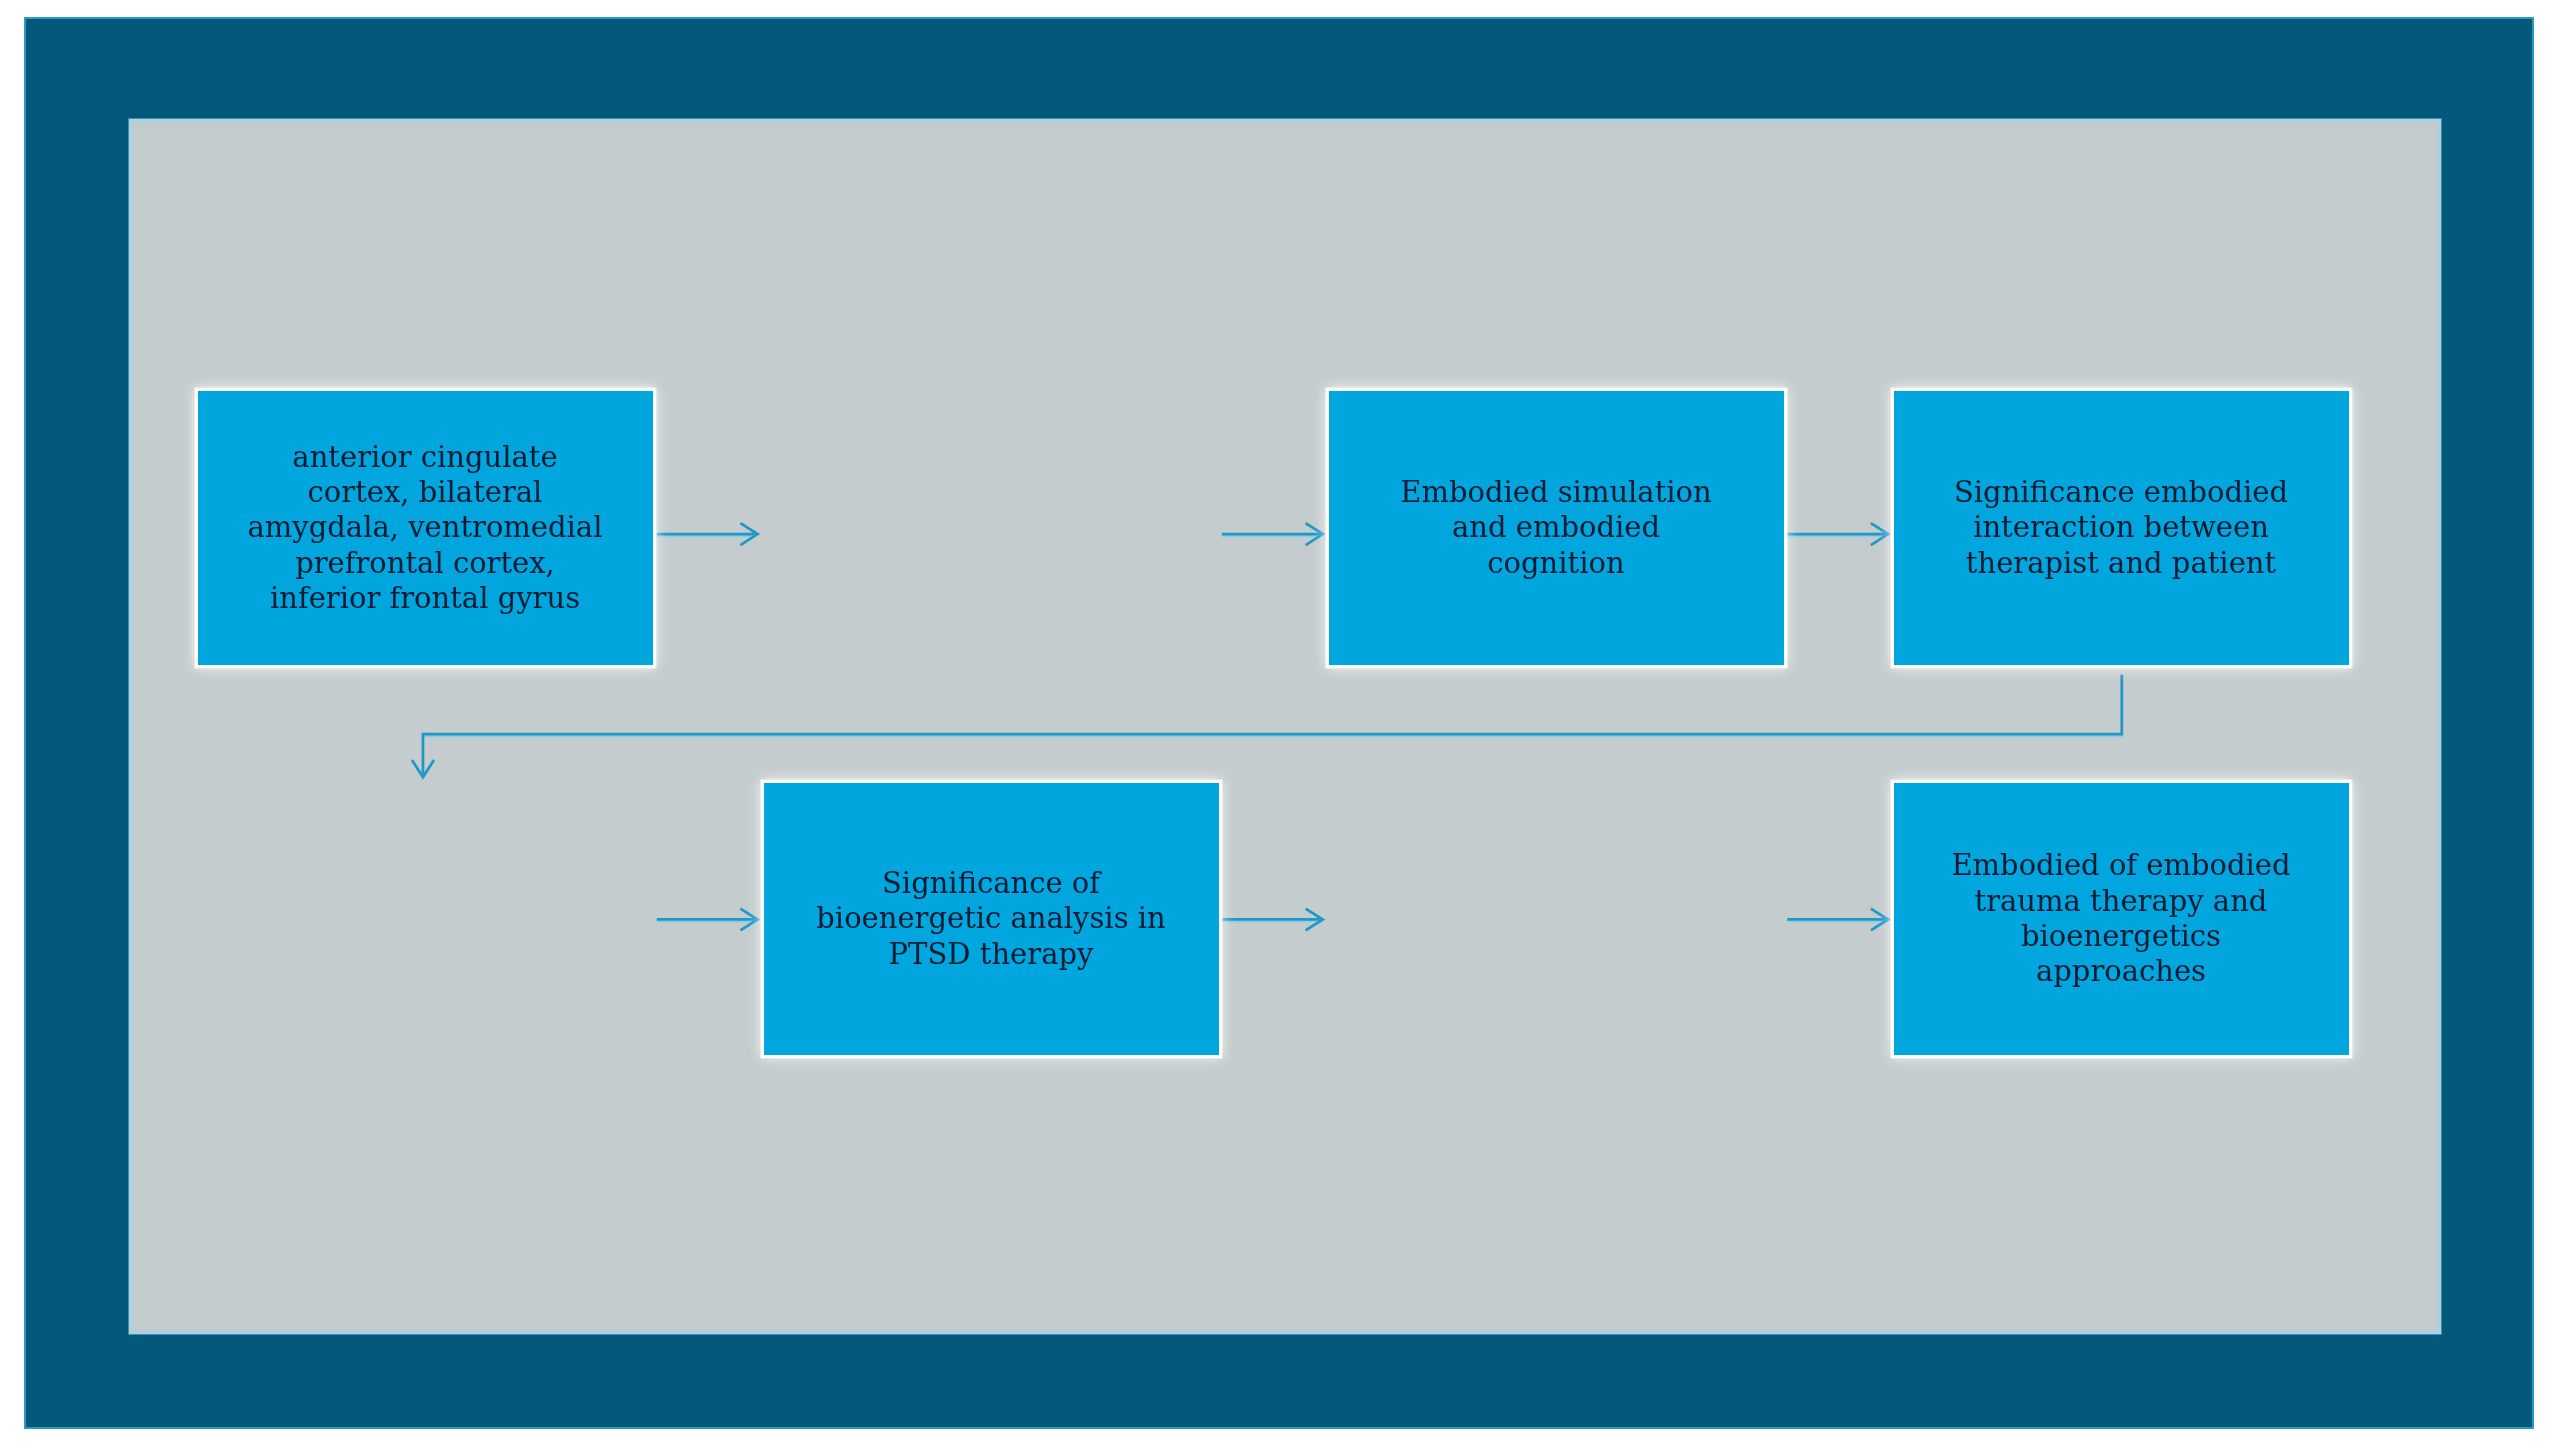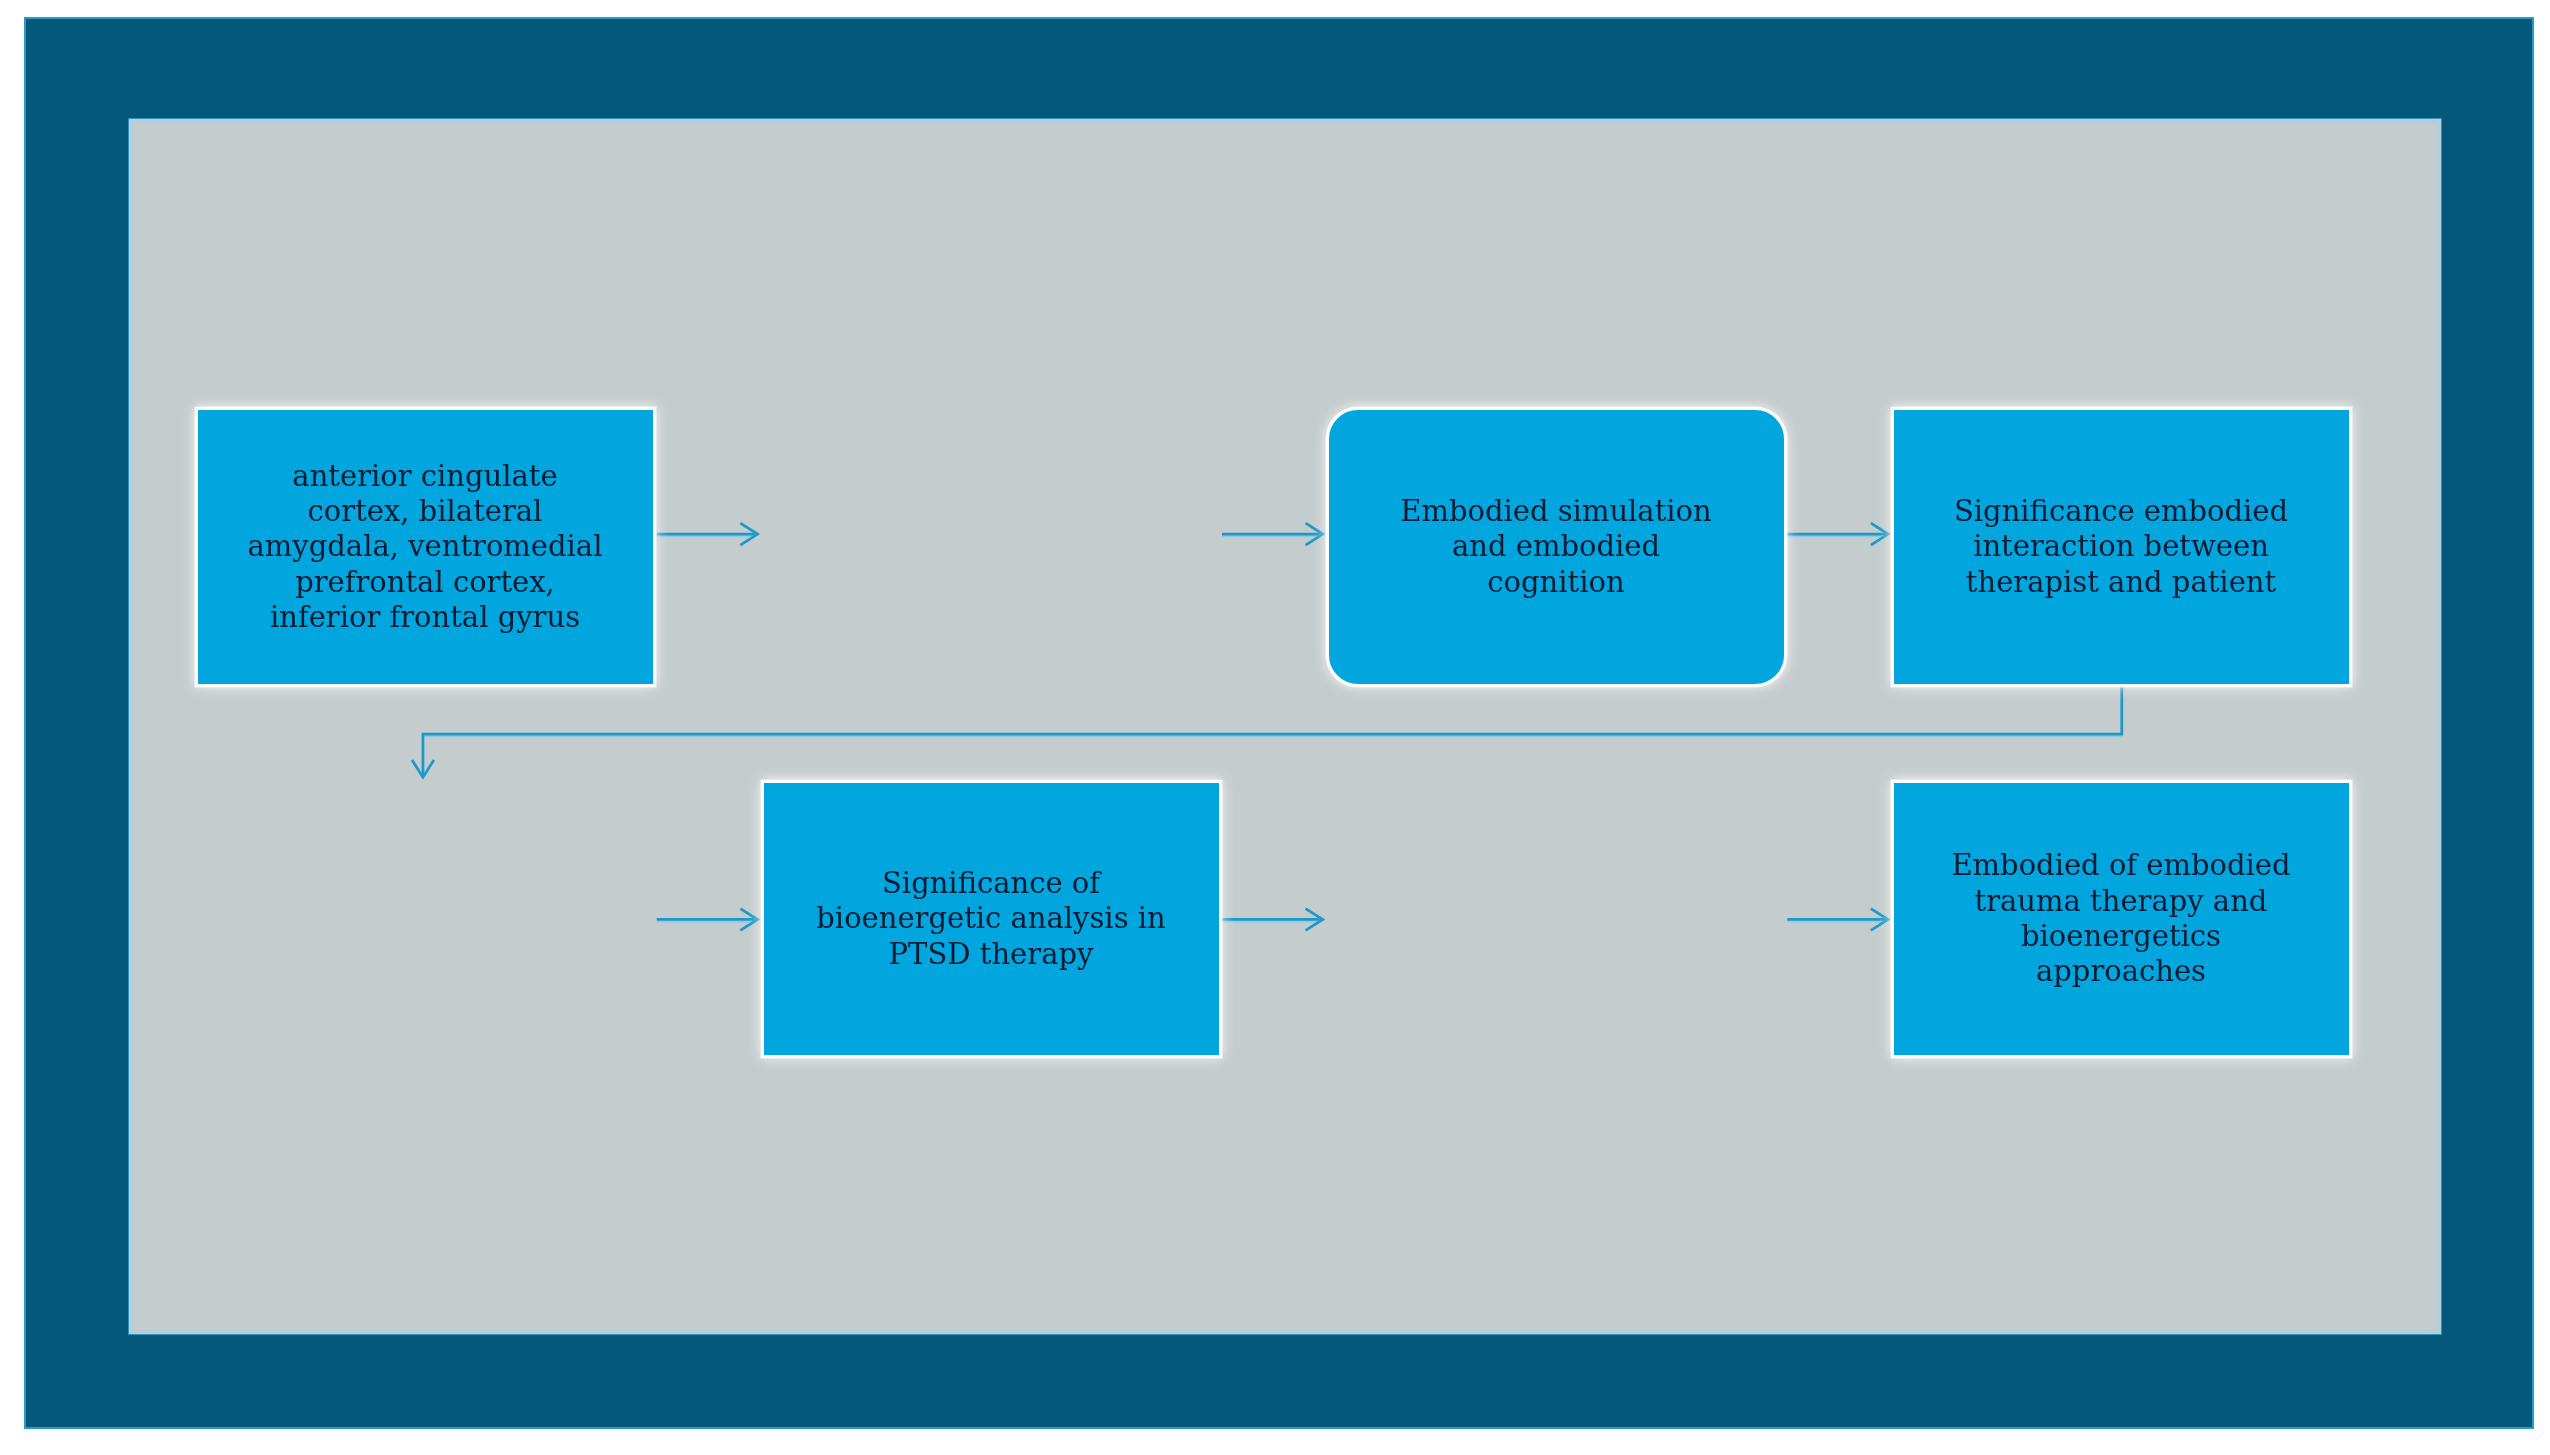--- a/index.html
+++ b/index.html
@@ -42,25 +42,25 @@
     border:3.9px solid var(--box-border);
     box-sizing:border-box;
     display:flex;align-items:center;justify-content:center;
     text-align:center;
     color:var(--box-text);
     font-size:29px;line-height:1.22;
     padding:7.8px 19px;
     white-space:pre-line;
     box-shadow:0 0 0 0.8px rgba(255,255,255,0.45), 0 0 12.5px rgba(255,255,255,0.85);
   }
-  .row1{top:288px;height:280px;}
+  .row1{top:269px;height:280px;}
   .row2{top:661px;height:278px;}
   .col1{left:66px;}
   .col2{left:632px;}
-  .col3{left:1197px;border-radius:32px;}
+  .col3{left:1197px;}
   .col4{left:1762px;}
 </style>
 </head>
 <body>
 
 <div class="frame">
   <div class="panel">
 
     <svg class="connectors" viewBox="0 0 2956 1553" preserveAspectRatio="none">
 

